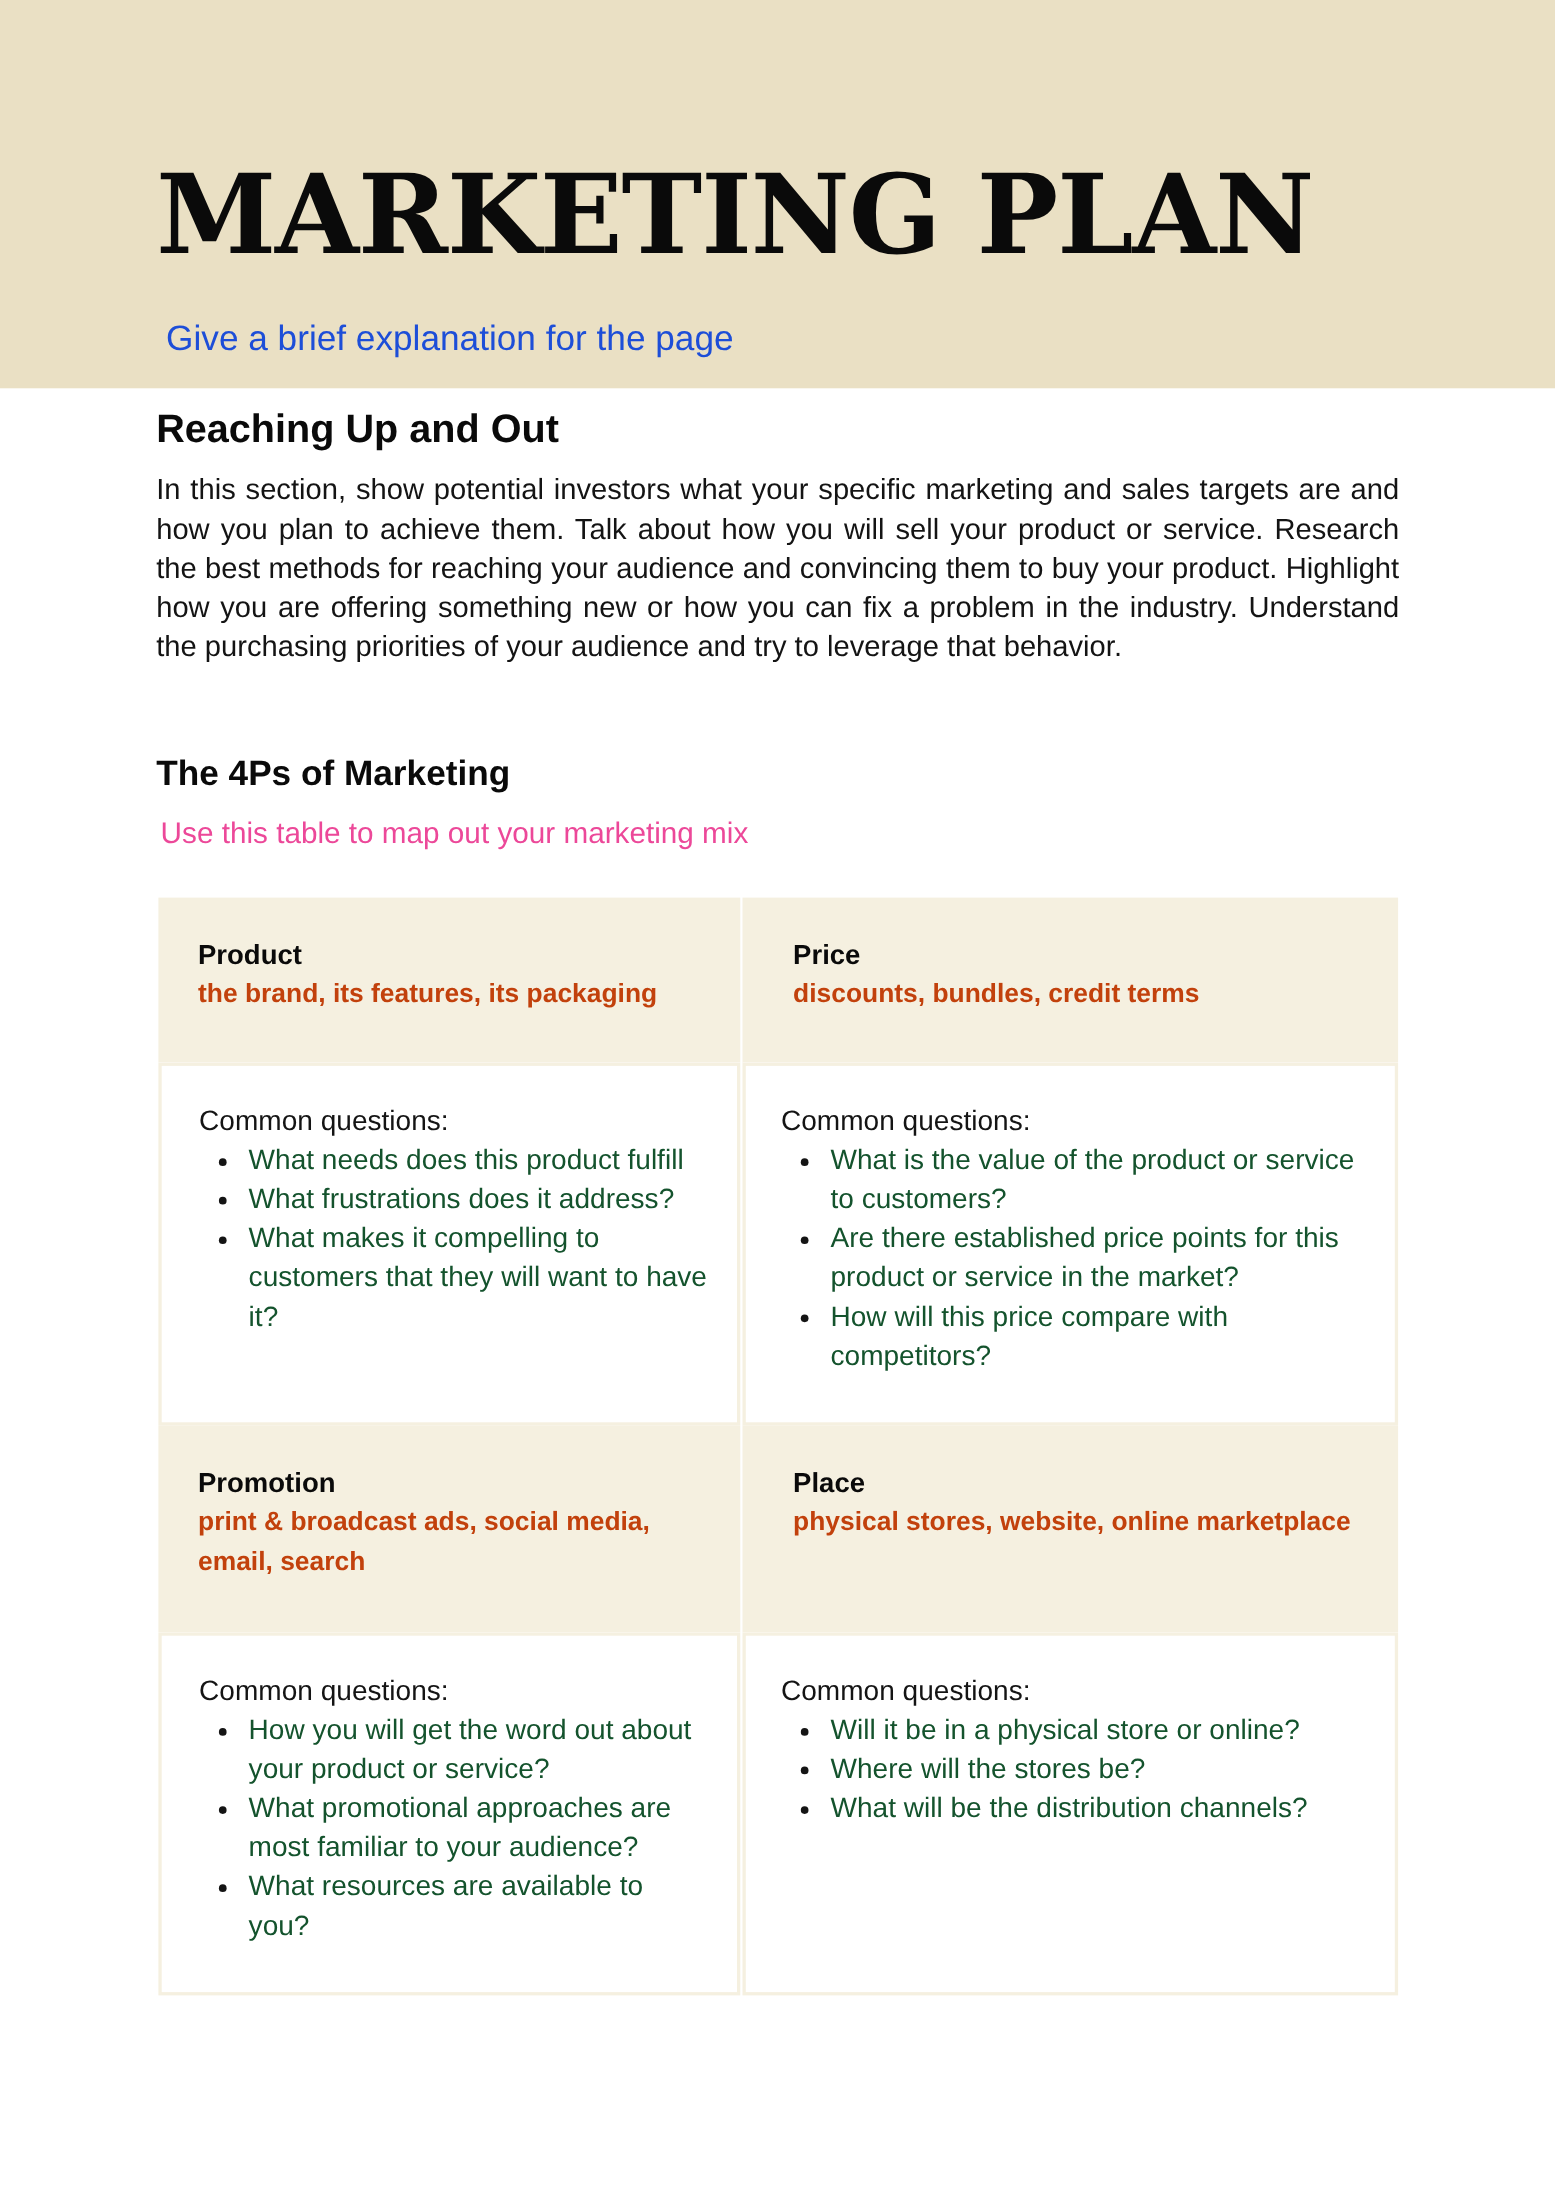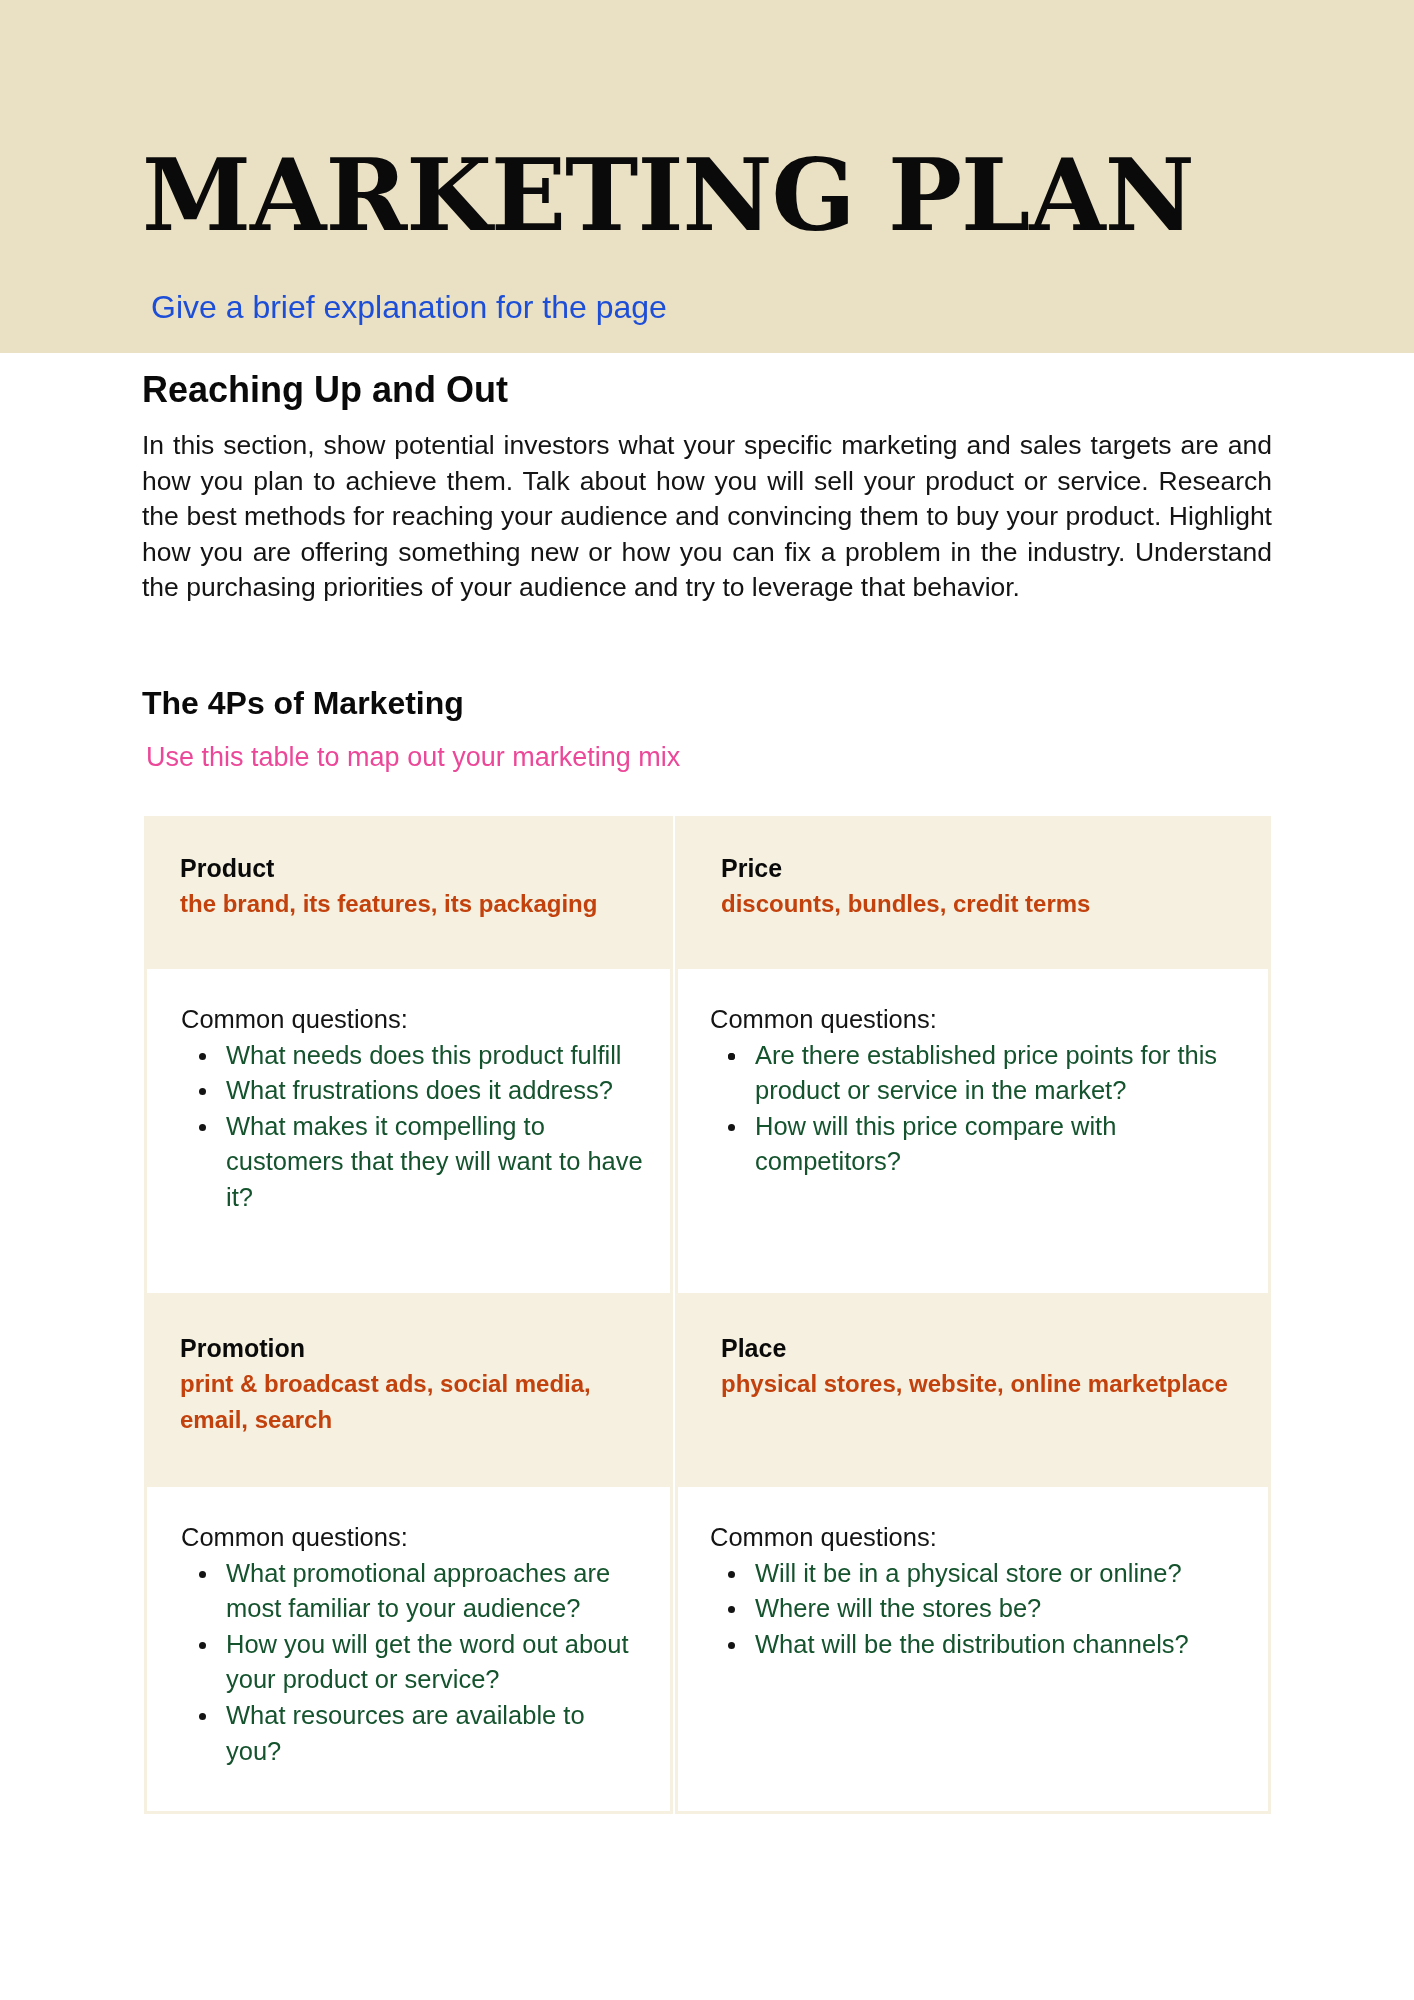--- a/index.html
+++ b/index.html
@@ -169,35 +169,35 @@
     </ul>
   </div>
 
   <div class="cell cell-head col-right row-h1" style="background: rgb(245, 240, 224);">
     <span class="p-title">Price</span>
     <span class="p-desc">discounts, bundles, credit terms</span>
   </div>
   <div class="cell cell-body col-right row-b1" style="border-color: rgb(245, 240, 224);">
     <span class="q-label">Common questions:</span>
     <ul class="q-list">
-      <li class="q-item"><span class="bullet"></span></li>
+      <li class="q-item"><span class="bullet"></span><span>What is the value of the product or service to customers?</span></li>
       <li class="q-item"><span class="bullet"></span><span>Are there established price points for this product or service in the market?</span></li>
       <li class="q-item"><span class="bullet"></span><span>How will this price compare with competitors?</span></li>
     </ul>
   </div>
 
   <div class="cell cell-head col-left row-h2" style="background: rgb(245, 240, 224);">
     <span class="p-title">Promotion</span>
     <span class="p-desc">print &amp; broadcast ads, social media, email, search</span>
   </div>
   <div class="cell cell-body col-left row-b2" style="border-color: rgb(245, 240, 224);">
     <span class="q-label">Common questions:</span>
     <ul class="q-list">
+      <li class="q-item"><span class="bullet"></span><span>How you will get the word out about your product or service?</span></li>
       <li class="q-item"><span class="bullet"></span><span>What promotional approaches are most familiar to your audience?</span></li>
-      <li class="q-item"><span class="bullet"></span><span>How you will get the word out about your product or service?</span></li>
       <li class="q-item"><span class="bullet"></span><span>What resources are available to you?</span></li>
     </ul>
   </div>
 
   <div class="cell cell-head col-right row-h2" style="background: rgb(245, 240, 224);">
     <span class="p-title">Place</span>
     <span class="p-desc">physical stores, website, online marketplace</span>
   </div>
   <div class="cell cell-body col-right row-b2" style="border-color: rgb(245, 240, 224);">
     <span class="q-label">Common questions:</span>

